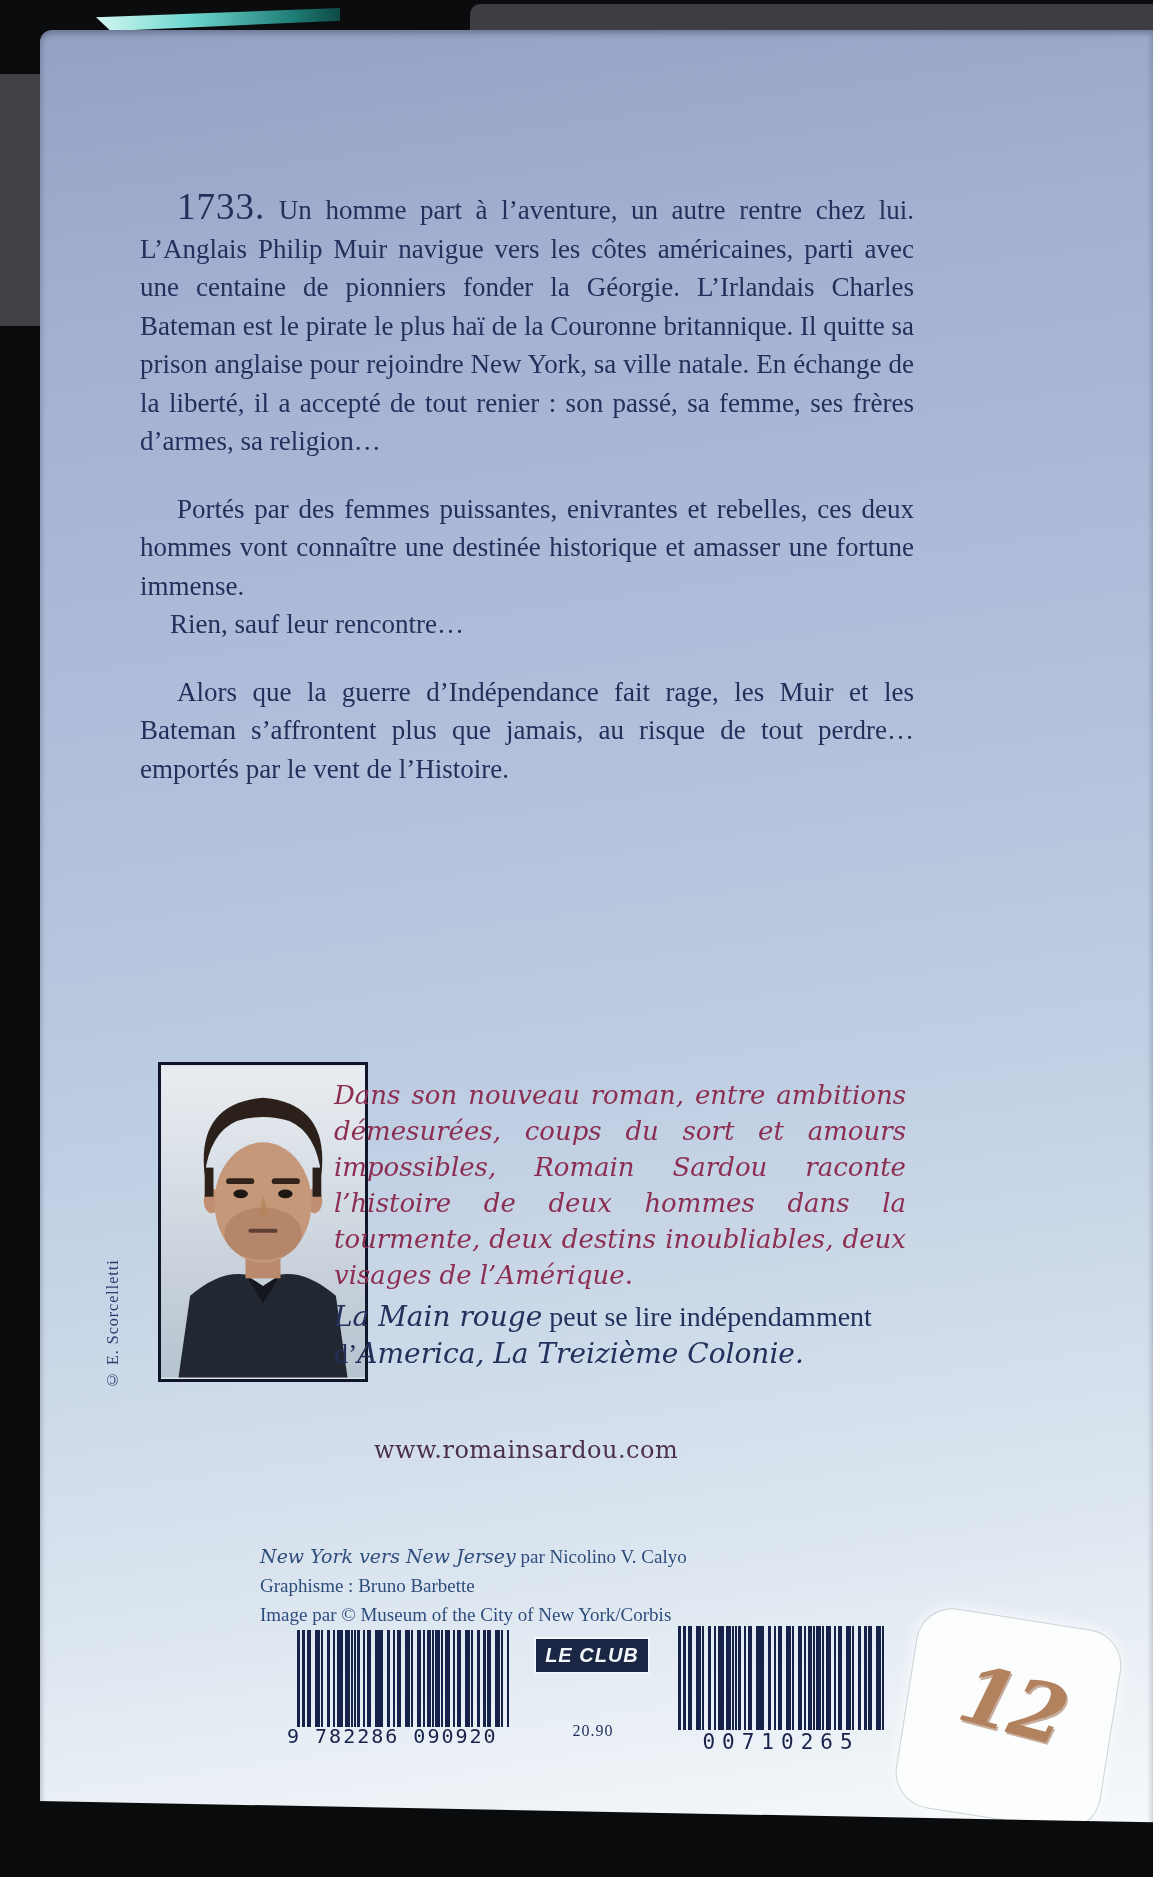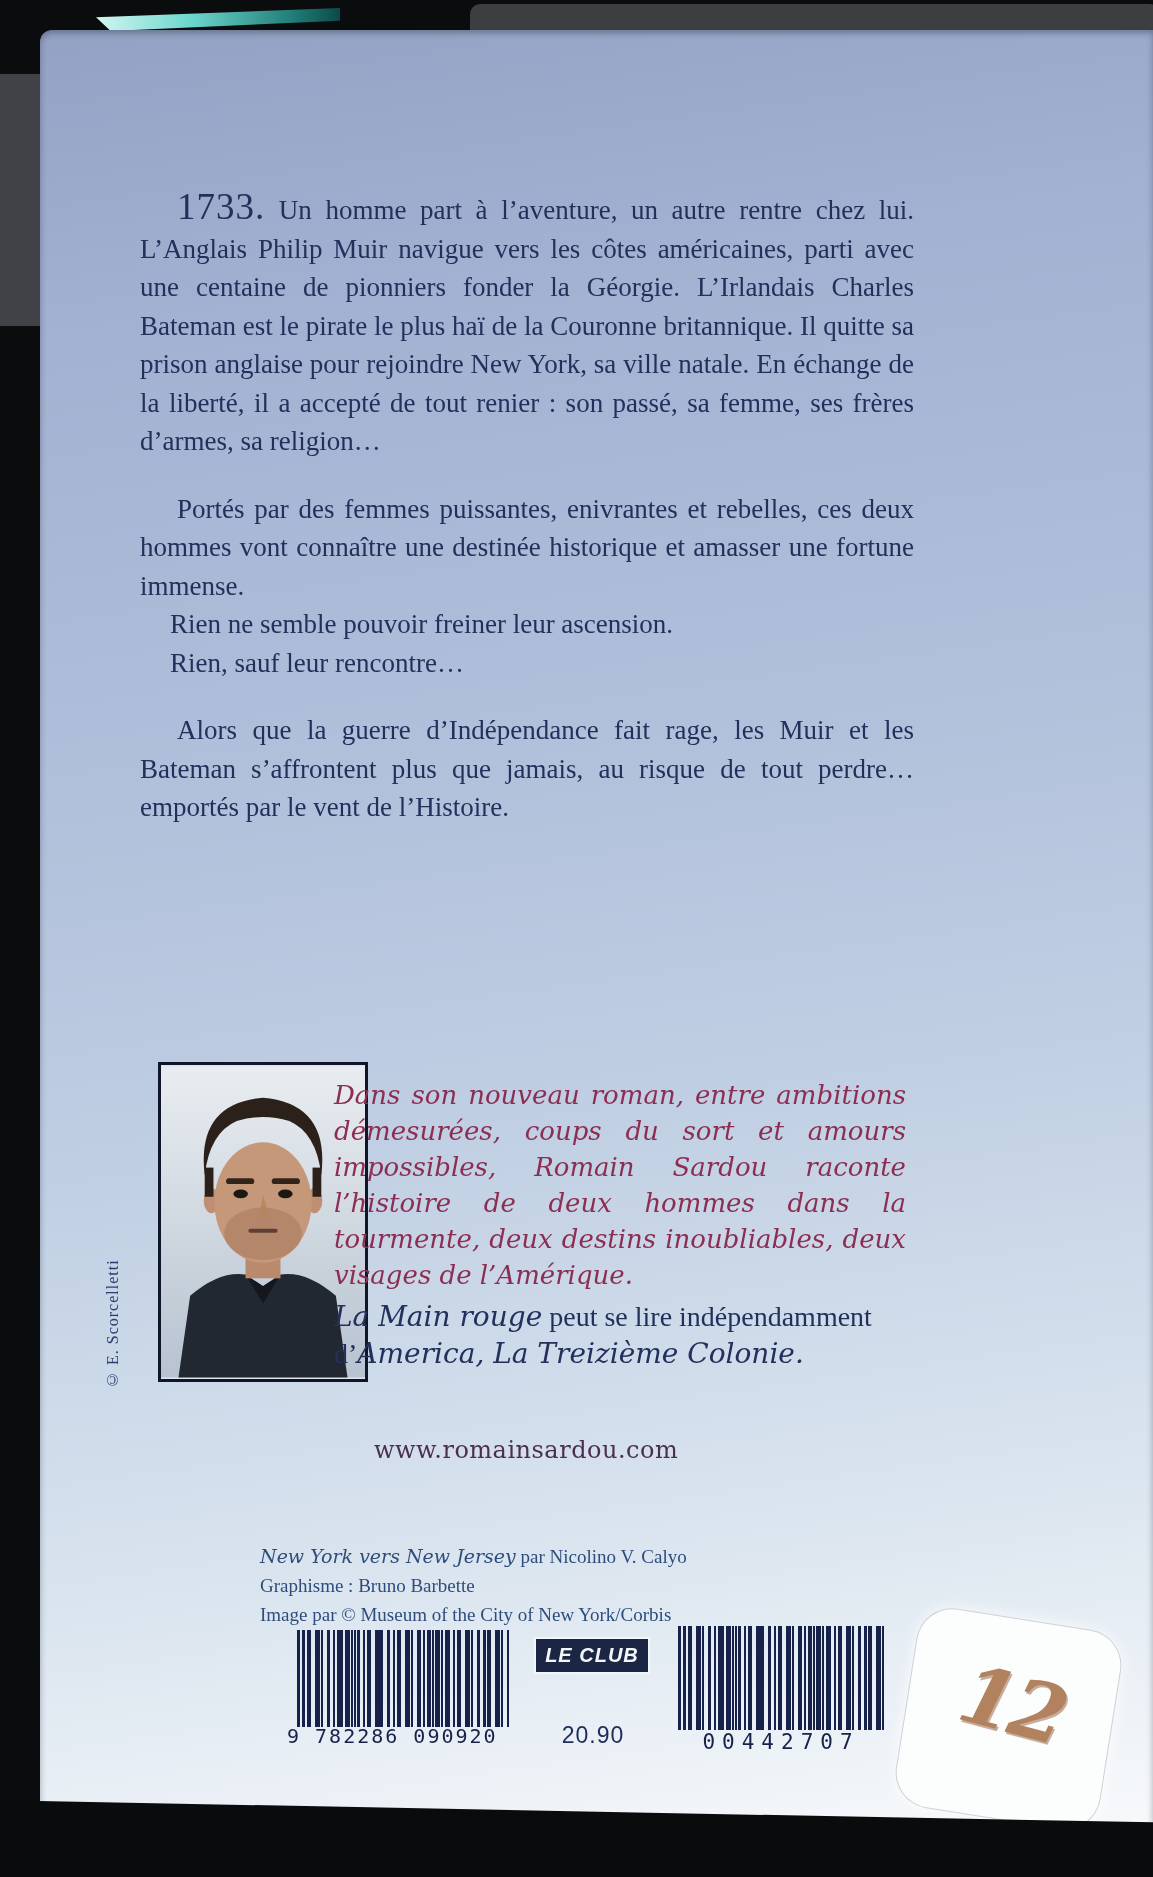--- a/index.html
+++ b/index.html
@@ -62,21 +62,21 @@
   .bars.isbn{left:257px;top:1600px;width:212px;height:97px;}
   .bars.club{left:638px;top:1596px;width:206px;height:104px;}
   .barcode-digits{position:absolute;font-family:"DejaVu Sans Mono",monospace;color:#17224a;}
   .isbn-digits{left:247px;top:1694px;width:232px;text-align:left;font-size:20px;letter-spacing:2px;}
   .club-digits{left:634px;top:1700px;width:214px;text-align:center;font-size:21px;letter-spacing:7px;}
   .leclub{position:absolute;left:494px;top:1607px;width:116px;height:37px;box-sizing:border-box;
        background:#1b2544;border:2px solid #f3f6f9;display:flex;align-items:center;justify-content:center;
        font-family:"Liberation Sans",sans-serif;font-weight:bold;font-style:italic;
        font-size:20px;color:#f3f6f9;letter-spacing:1px;}
   .price{position:absolute;left:497px;top:1692px;width:112px;text-align:center;
-       font-family:Liberation Sans, sans-serif;font-size:23px;color:#1d2c5a;letter-spacing:1px;}
+       font-family:Liberation Serif, serif;font-size:16px;color:#1d2c5a;letter-spacing:1px;}
 
   
   .sticker{position:absolute;left:865px;top:1588px;width:205px;height:200px;background:#fcfdfd;
        border-radius:36px;transform:rotate(9deg);border:1px solid rgba(160,170,180,.5);
        box-shadow:0 0 16px rgba(255,255,255,.85);}
   .sticker-num{position:absolute;left:52px;top:38px;font-family:"DejaVu Serif",serif;
        font-style:italic;font-weight:bold;font-size:80px;color:#b2825f;
        transform:rotate(6deg);letter-spacing:-4px;text-shadow:2px 2px 0 rgba(154,108,78,.55);}
 </style>
 </head>
@@ -86,21 +86,20 @@
 
   <div class="top-gray-band"></div>
   <div class="page-edge-teal"></div>
   <div class="left-gray-notch"></div>
 
   <div class="cover">
 
     <div class="synopsis">
       <p class="para"><span class="lead-year">1733.</span><span> Un homme part à l’aventure, un autre rentre chez lui. L’Anglais Philip Muir navigue vers les côtes américaines, parti avec une centaine de pionniers fonder la Géorgie. L’Irlandais Charles Bateman est le pirate le plus haï de la Couronne britannique. Il quitte sa prison anglaise pour rejoindre New York, sa ville natale. En échange de la liberté, il a accepté de tout renier : son passé, sa femme, ses frères d’armes, sa religion…</span></p>
       <p class="para">Portés par des femmes puissantes, enivrantes et rebelles, ces deux hommes vont connaître une destinée historique et amasser une fortune immense.</p>
-      <p class="cont">Rien ne semble pouvoir freiner leur ascension.</p>
       <p class="cont">Rien, sauf leur rencontre…</p>
       <p class="para gap">Alors que la guerre d’Indépendance fait rage, les Muir et les Bateman s’affrontent plus que jamais, au risque de tout perdre… emportés par le vent de l’Histoire.</p>
     </div>
 
     <div class="author-photo">
       <svg viewBox="0 0 210 320">
         <defs>
           <linearGradient id="pbg" x1="0" y1="0" x2="0" y2="1">
             <stop offset="0" stop-color="#e9edf1"></stop>
               <stop offset="1" stop-color="#b7c3d0"></stop>
@@ -141,21 +140,21 @@
       <div>Image par © Museum of the City of New York/Corbis</div>
     </div>
 
     <div class="bars isbn"></div>
     <div class="barcode-digits isbn-digits">9 782286 090920</div>
 
     <div class="leclub">LE CLUB</div>
     <div class="price">20.90</div>
 
     <div class="bars club"></div>
-    <div class="barcode-digits club-digits">00442707</div>
+    <div class="barcode-digits club-digits">00710265</div>
 
     <div class="sticker">
       <div class="sticker-num">12</div>
     </div>
 
   </div>
 
   <div class="bottom-wedge"></div>
 
 </div>

